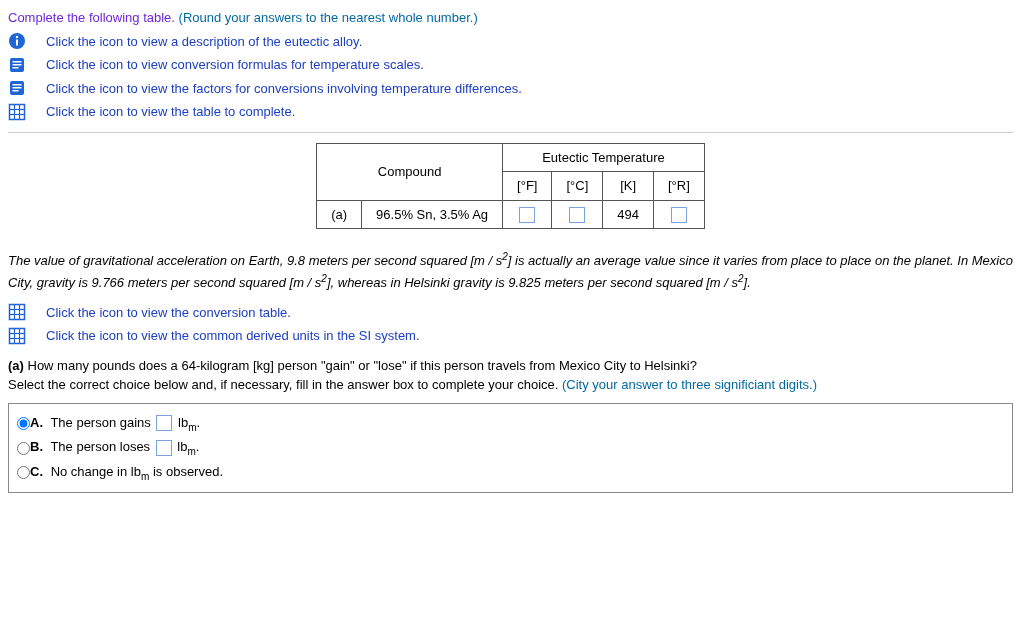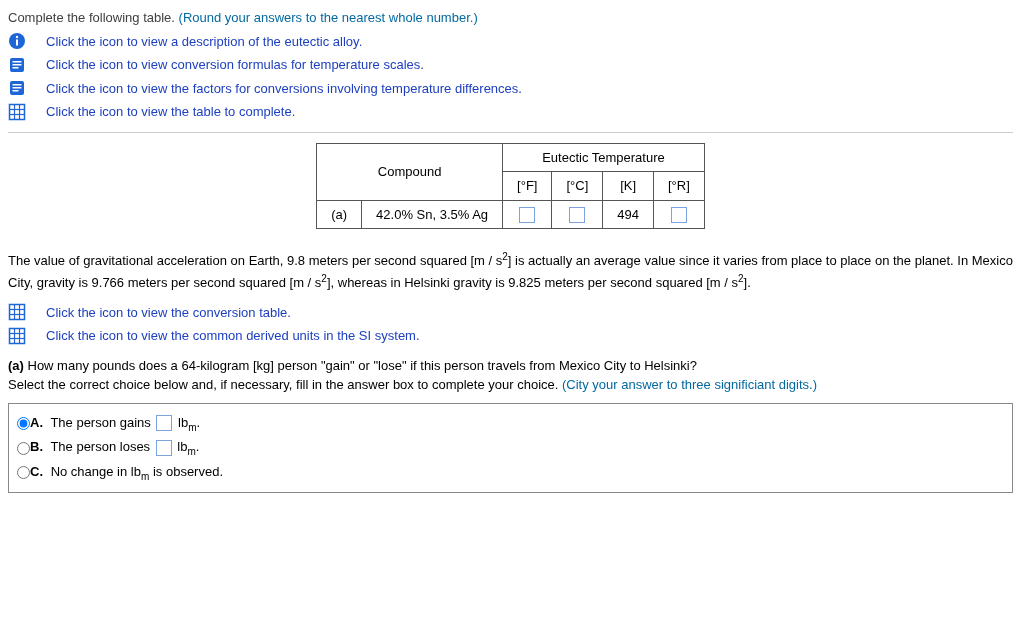--- a/index.html
+++ b/index.html
@@ -3,21 +3,21 @@
 <meta charset="utf-8">
 <style>
   body {
     font-family: Arial, Helvetica, sans-serif;
     font-size: 13px;
     color: #000;
     margin: 8px;
     line-height: 1.5;
   }
   .instruction {
-    color: #404040;
+    color: #6d28d9;
     margin-top: 17px;
   }
   .green-text {
     color: #0369a1;
   }
   .link-row {
     display: flex;
     align-items: center;
     gap: 20px;
     margin: 4px 0;
@@ -62,20 +62,21 @@
     width: 14px;
     height: 14px;
     border: 1.5px solid #7aa3e0;
     background: #fff;
     vertical-align: middle;
     margin: 0 2px;
   }
   .problem-text {
     margin-top: 16px;
     margin-bottom: 10px;
+    font-style: italic;
   }
   .sup { vertical-align: super; font-size: 10px; }
   .sub { vertical-align: sub; font-size: 10px; }
   .choices {
     border: 1px solid #888;
     padding: 6px 8px;
     margin-top: 8px;
   }
   .choice-row {
     display: flex;
@@ -148,21 +149,21 @@
     <th colspan="4">Eutectic Temperature</th>
   </tr>
   <tr>
     <th>[°F]</th>
     <th>[°C]</th>
     <th>[K]</th>
     <th>[°R]</th>
   </tr>
   <tr>
     <td>(a)</td>
-    <td>42.0% Sn, 3.5% Ag</td>
+    <td>96.5% Sn, 3.5% Ag</td>
     <td><span class="answer-box"></span></td>
     <td><span class="answer-box"></span></td>
     <td>494</td>
     <td><span class="answer-box"></span></td>
   </tr>
 </tbody>
   </table>
 
 <div class="problem-text">
   <span>The value of gravitational acceleration on Earth, 9.8 meters per second squared [m / s</span><span class="sup">2</span><span>] is actually an average value since it varies from place to place on the planet. In Mexico City, gravity is 9.766 meters per second squared [m / s</span><span class="sup">2</span><span>], whereas in Helsinki gravity is 9.825 meters per second squared [m / s</span><span class="sup">2</span><span>].</span>

